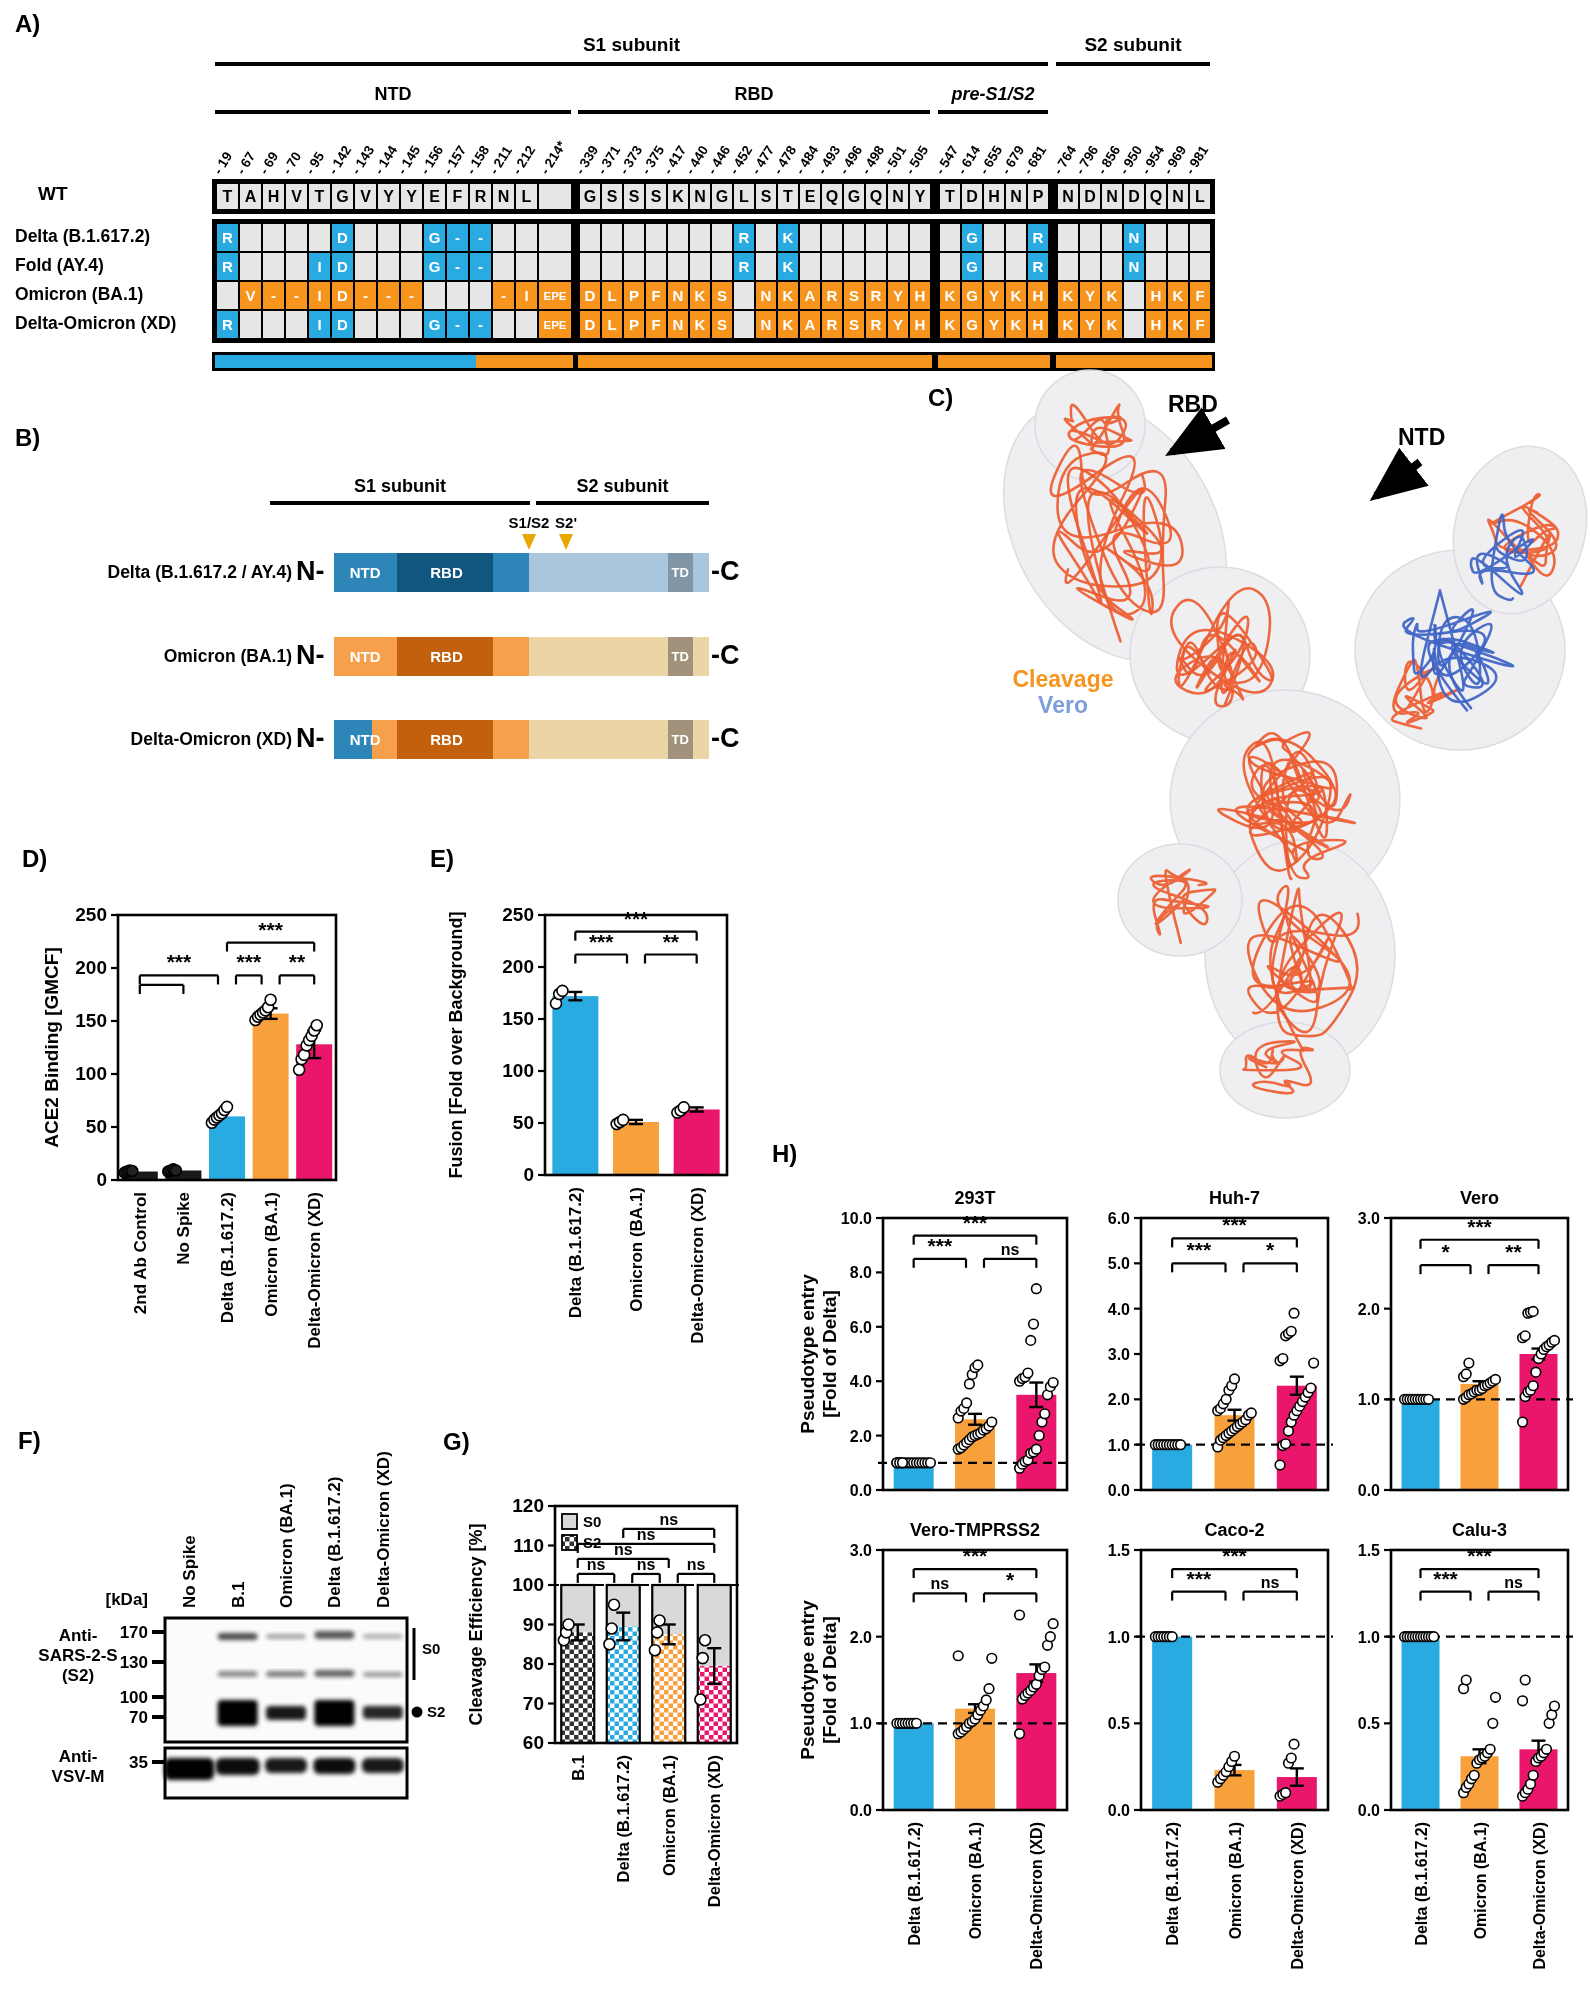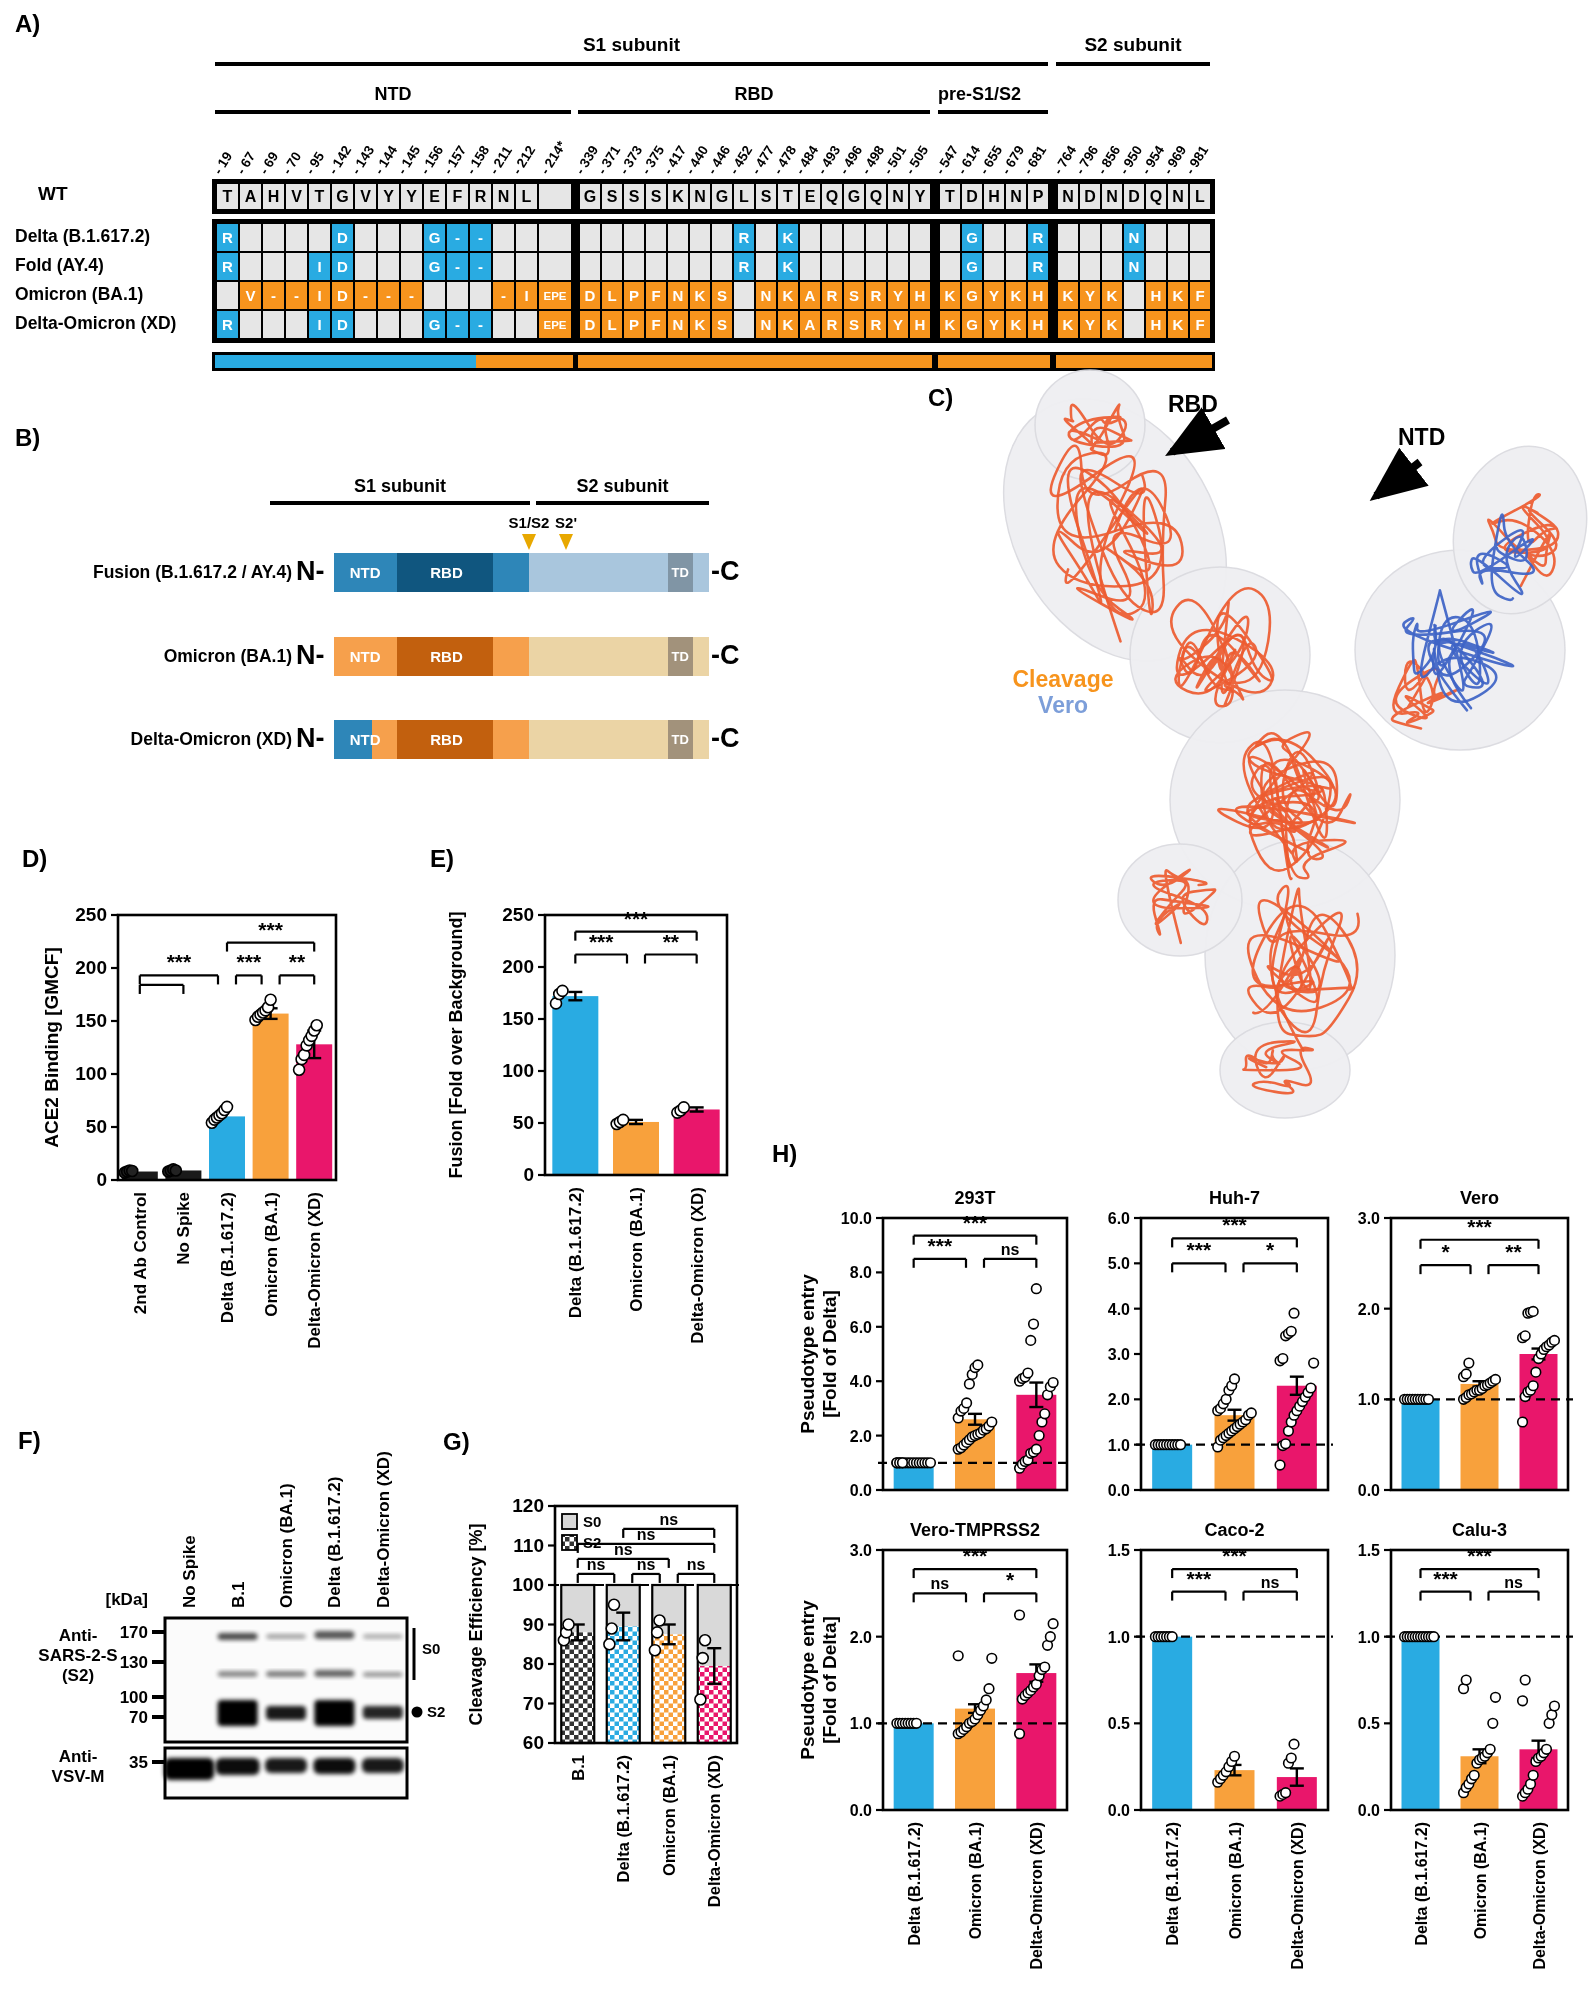--- a/index.html
+++ b/index.html
@@ -37,21 +37,21 @@
 
   <div id="panelA">
       <div style="left: 215px; top: 34px; width: 833px; font-size: 19px; text-align: center; position: absolute; font-weight: bold;">S1 subunit</div>
       <div style="left: 1056px; top: 34px; width: 154px; font-size: 19px; text-align: center; position: absolute; font-weight: bold;">S2 subunit</div>
       <div style="left: 215px; top: 62px; width: 833px; height: 4px; background: rgb(0, 0, 0); position: absolute;"></div>
       <div style="left: 1056px; top: 62px; width: 154px; height: 4px; background: rgb(0, 0, 0); position: absolute;"></div>
       <div style="left: 215px; top: 84px; width: 356px; font-size: 18px; text-align: center; font-weight: bold; position: absolute;">NTD</div>
       <div style="left: 215px; top: 110px; width: 356px; height: 4px; background: rgb(0, 0, 0); position: absolute;"></div>
       <div style="left: 578px; top: 84px; width: 352px; font-size: 18px; text-align: center; font-weight: bold; position: absolute;">RBD</div>
       <div style="left: 578px; top: 110px; width: 352px; height: 4px; background: rgb(0, 0, 0); position: absolute;"></div>
-      <div style="left: 938px; top: 84px; width: 110px; font-size: 18px; text-align: left; font-weight: bold; position: absolute;">pre-S1/S2</div>
+      <div style="left: 938px; top: 84px; width: 110px; font-size: 18px; text-align: center; font-weight: bold; position: absolute; font-style: italic;">pre-S1/S2</div>
       <div style="left: 938px; top: 110px; width: 110px; height: 4px; background: rgb(0, 0, 0); position: absolute;"></div>
       <div style="left: 222.5px; top: 177px; position: absolute;" class="aposlab">- 19</div>
       <div style="left: 245.5px; top: 177px; position: absolute;" class="aposlab">- 67</div>
       <div style="left: 268.5px; top: 177px; position: absolute;" class="aposlab">- 69</div>
       <div style="left: 291.5px; top: 177px; position: absolute;" class="aposlab">- 70</div>
       <div style="left: 314.5px; top: 177px; position: absolute;" class="aposlab">- 95</div>
       <div style="left: 337.5px; top: 177px; position: absolute;" class="aposlab">- 142</div>
       <div style="left: 360.5px; top: 177px; position: absolute;" class="aposlab">- 143</div>
       <div style="left: 383.5px; top: 177px; position: absolute;" class="aposlab">- 144</div>
       <div style="left: 406.5px; top: 177px; position: absolute;" class="aposlab">- 145</div>
@@ -335,21 +335,21 @@
       <div style="left: 270px; top: 476px; width: 260px; text-align: center; font-size: 18px; font-weight: bold; position: absolute;">S1 subunit</div>
       <div style="left: 536px; top: 476px; width: 173px; text-align: center; font-size: 18px; font-weight: bold; position: absolute;">S2 subunit</div>
       <div style="left: 270px; top: 501px; width: 260px; height: 3.5px; background: rgb(0, 0, 0); position: absolute;"></div>
       <div style="left: 536px; top: 501px; width: 173px; height: 3.5px; background: rgb(0, 0, 0); position: absolute;"></div>
       <div style="left: 499px; top: 514px; width: 60px; text-align: center; font-size: 15px; font-weight: bold; position: absolute;">S1/S2</div>
       <div style="left: 546px; top: 514px; width: 40px; text-align: center; font-size: 15px; font-weight: bold; position: absolute;">S2'</div>
       <svg width="1590" height="2000" style="left: 0px; top: 0px; position: absolute;">
         <polygon points="522,534 536,534 529,550" fill="#E8A800"></polygon>
         <polygon points="559,534 573,534 566,550" fill="#E8A800"></polygon>
       </svg>
-      <div style="left: 15px; top: 562px; width: 277px; text-align: right; font-size: 17.5px; font-weight: bold; position: absolute;">Fusion (B.1.617.2 / AY.4)</div>
+      <div style="left: 15px; top: 562px; width: 277px; text-align: right; font-size: 17.5px; font-weight: bold; position: absolute;">Delta (B.1.617.2 / AY.4)</div>
       <div style="left: 296px; top: 556px; font-size: 27px; font-weight: bold; position: absolute;">N-</div>
       <div style="left: 711px; top: 556px; font-size: 27px; font-weight: bold; position: absolute;">-C</div>
       <div style="left: 334px; top: 553px; width: 375px; height: 39px; position: absolute;">
         <div class="bseg" style="left: 0%; width: 16.7%; background: rgb(46, 134, 184);"></div>
         <div class="bseg" style="left: 16.7%; width: 25.8%; background: rgb(16, 86, 127);"></div>
         <div class="bseg" style="left: 42.5%; width: 9.5%; background: rgb(46, 134, 184);"></div>
         <div class="bseg" style="left: 52%; width: 37%; background: rgb(169, 198, 221);"></div>
         <div class="bseg" style="left: 89%; width: 6.7%; background: rgb(128, 149, 165);"></div>
         <div class="bseg" style="left: 95.7%; width: 4.3%; background: rgb(169, 198, 221);"></div>
         <div class="btag" style="left: 8.3%;">NTD</div>

